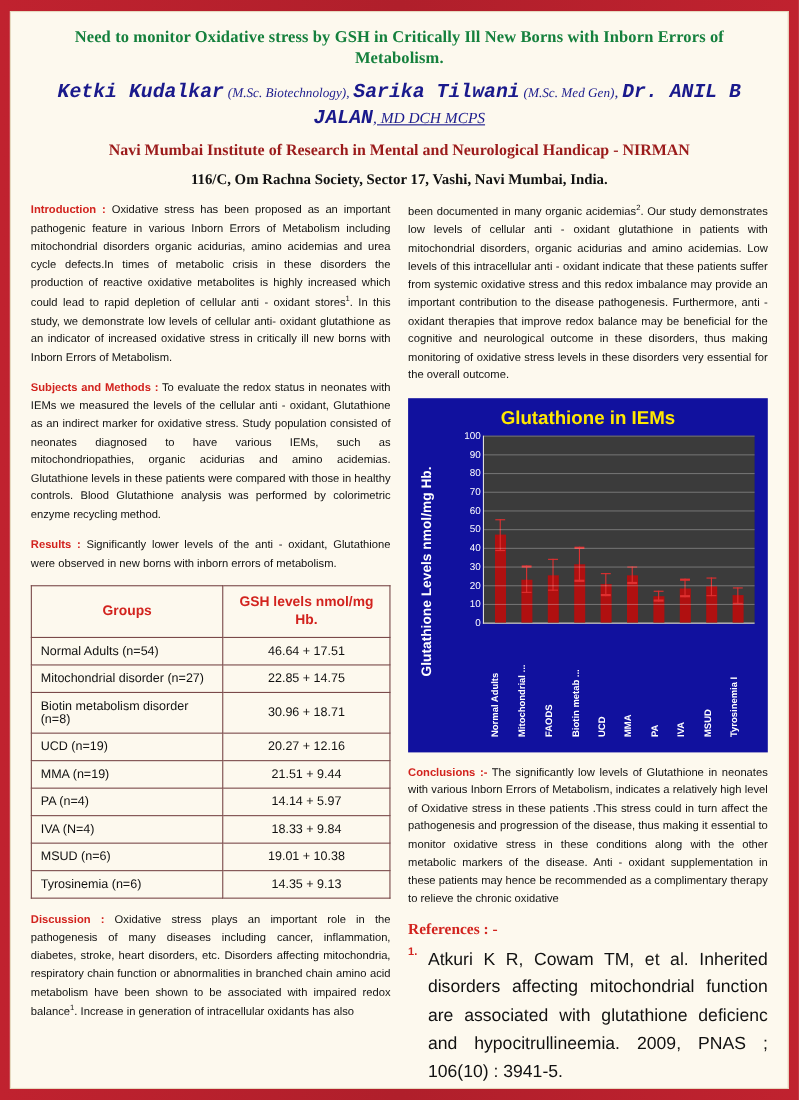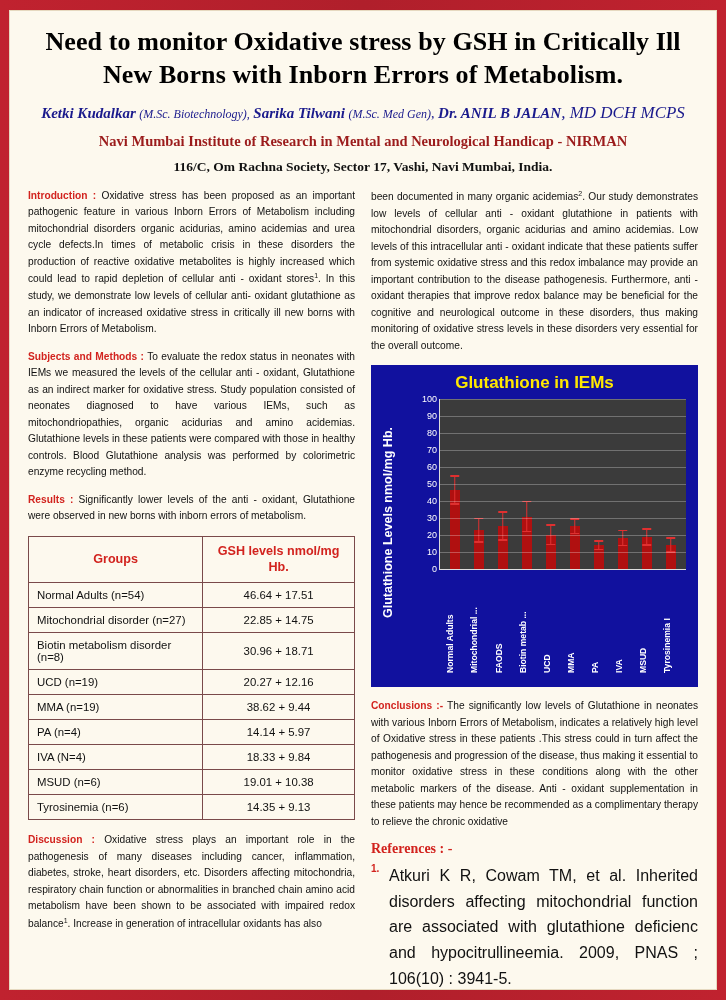--- a/index.html
+++ b/index.html
@@ -29,46 +29,48 @@
     background: #fdf9ee;
     border: 1px solid #e6d9c0;
     padding: 10px 18px 8px 18px;
     overflow: hidden;
   }
   
   .title {
     text-align: center;
     font-family: "Liberation Serif", serif;
     font-weight: bold;
-    font-size: 26px;
+    font-size: 15px;
     line-height: 1.28;
-    color: #000000;
+    color: #15803d;
     margin: 4px 0 2px 0;
     letter-spacing: 0.1px;
   }
   .authors {
     text-align: center;
     font-family: "Liberation Serif", serif;
     font-size: 14px;
     color: #1a1a8c;
     margin-top: 10px;
     line-height: 1.3;
   }
   .authors .nm {
     font-weight: bold;
     font-style: italic;
-    font-size: 15px;
+    font-size: 18px;
+    font-family: Liberation Mono, monospace;
   }
   .authors .deg {
     font-style: italic;
     font-size: 12px;
   }
   .authors .deg2 {
     font-style: italic;
-    font-size: 17px;
+    font-size: 14px;
+    text-decoration: underline;
   }
   .affil {
     text-align: center;
     font-family: "Liberation Serif", serif;
     font-weight: bold;
     font-size: 14.5px;
     color: #9b1b1b;
     margin-top: 9px;
   }
   .address {
@@ -346,21 +348,21 @@
             <tr>
                 <td>Biotin metabolism  disorder (n=8)</td>
                 <td class="val">30.96 + 18.71</td>
               </tr>
             <tr>
                 <td>UCD  (n=19)</td>
                 <td class="val">20.27 + 12.16</td>
               </tr>
             <tr>
                 <td>MMA (n=19)</td>
-                <td class="val">38.62 + 9.44</td>
+                <td class="val">21.51 + 9.44</td>
               </tr>
             <tr>
                 <td>PA (n=4)</td>
                 <td class="val">14.14 + 5.97</td>
               </tr>
             <tr>
                 <td>IVA (N=4)</td>
                 <td class="val">18.33 + 9.84</td>
               </tr>
             <tr>

